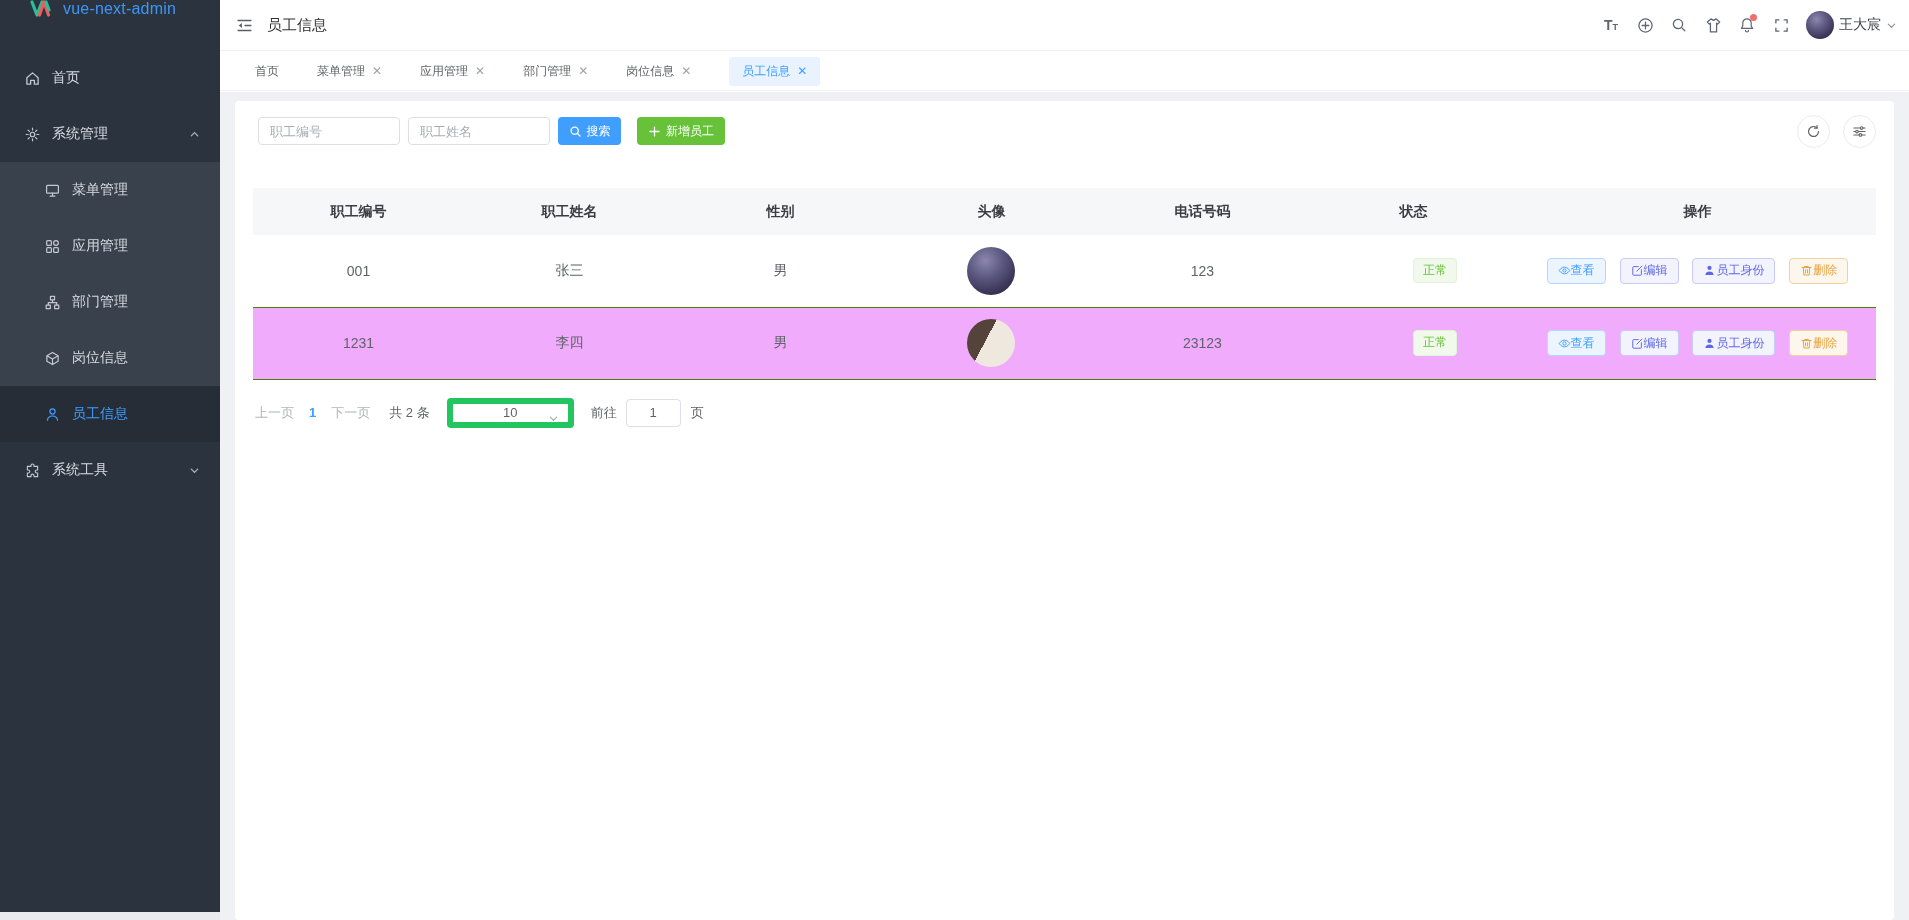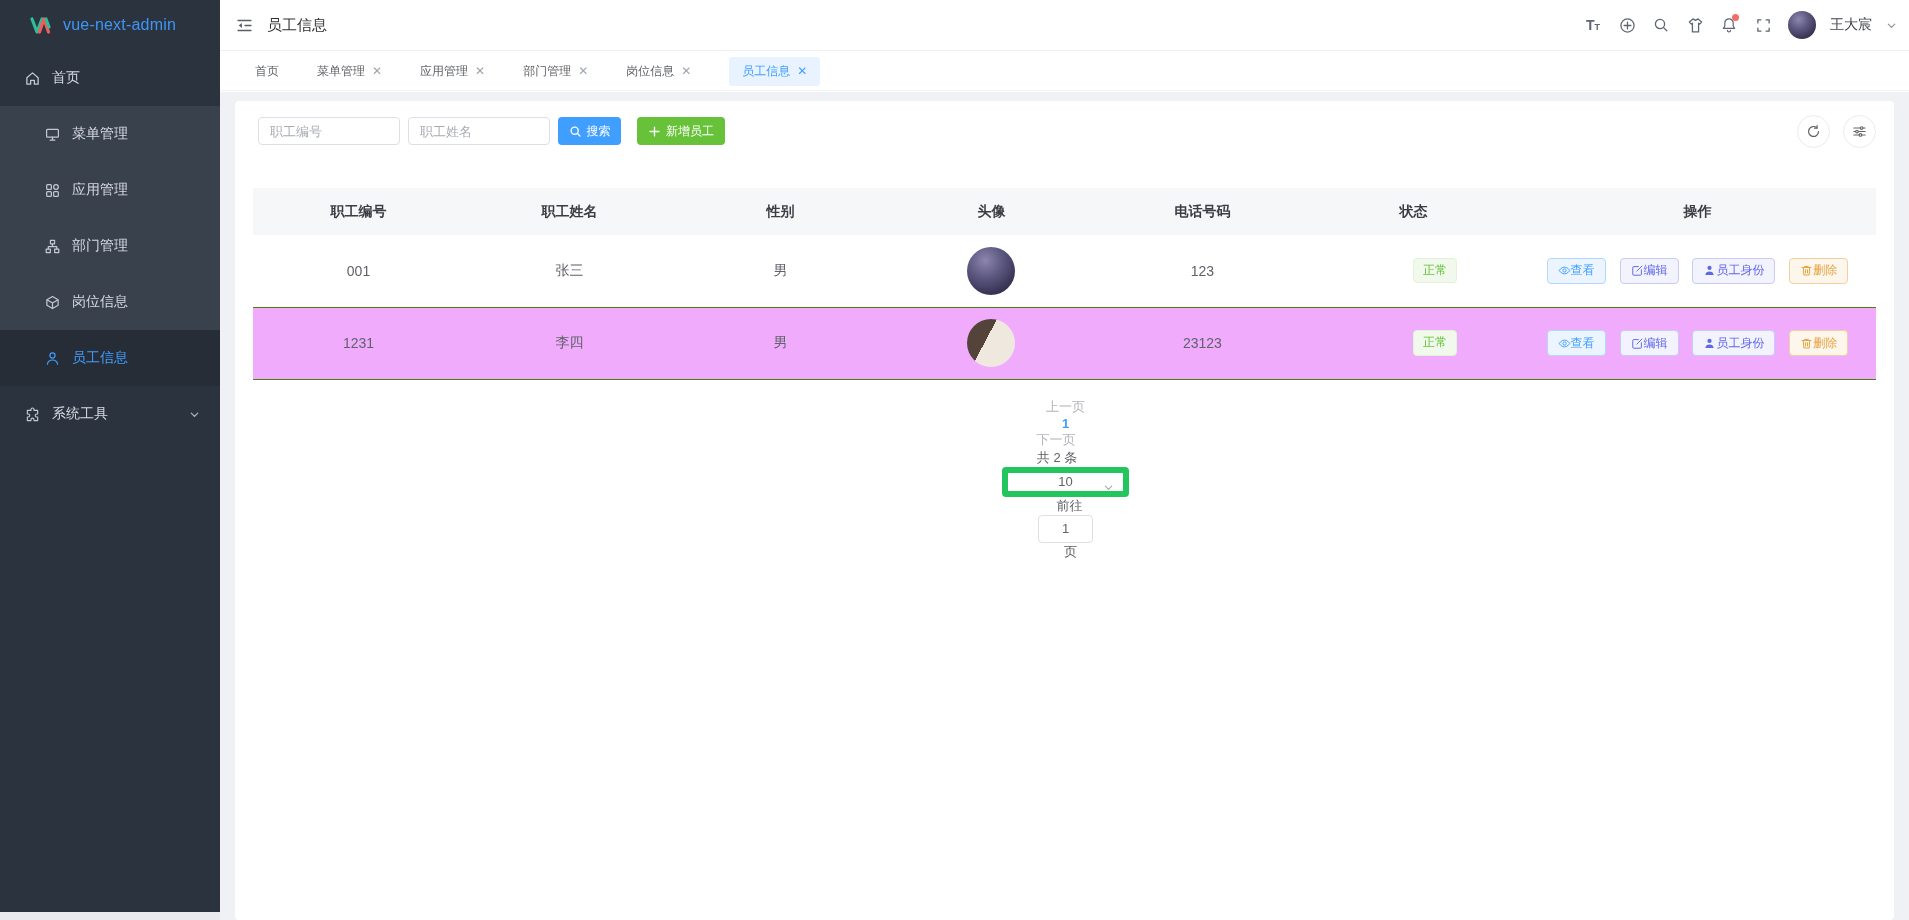--- a/index.html
+++ b/index.html
@@ -2,42 +2,42 @@
 <html><head>
 <meta charset="utf-8">
 <style>
   * { box-sizing: border-box; margin: 0; padding: 0; }
   html,body { width:1909px; height:920px; overflow:hidden; }
   body { font-family:"Liberation Sans","DejaVu Sans",sans-serif; background:#fff; color:#303133; }
   .app { position:relative; width:1909px; height:920px; }
 
   
   .sidebar { position:absolute; left:0; top:0; bottom:0; width:220px; background:#2b333e; z-index:5; }
-  .logo-row { height:50px; display:flex; align-items:center; padding-left:30px; gap:9px; }
+  .logo-row { height:50px; display:flex; align-items:flex-start; padding-left:30px; gap:9px; }
   .logo-text { color:#3d96f7; font-size:16px; letter-spacing:.2px; }
   .menu { display:flex; flex-direction:column; }
   .menu-item { height:56px; display:flex; align-items:center; gap:12px; font-size:14px; color:#d7dbe2; cursor:pointer; position:relative; }
   .menu-item .mi { width:15px; height:15px; flex:0 0 auto; color:#c3c9d2; display:flex; align-items:center; }
   .menu-item.top { padding-left:25px; }
   .menu-item.sub { padding-left:45px; background:#39414d; }
   .menu-item.active { background:#272d37; color:#409eff; }
   .menu-item.active .mi { color:#409eff; }
   .chev { position:absolute; right:20px; color:#aeb5bf; display:flex; }
 
   
   .header { position:absolute; left:220px; top:0; right:0; height:51px; background:#fff; border-bottom:1px solid #f0f0f0; display:flex; align-items:center; justify-content:space-between; padding:0 12px 0 16px; }
   .header-left { display:flex; align-items:center; gap:14px; }
   .fold-btn { color:#5a5e66; display:flex; cursor:pointer; }
   .page-title { font-size:15px; color:#303133; }
   .header-right { display:flex; align-items:center; }
   .hicon { width:34px; height:50px; display:flex; align-items:center; justify-content:center; color:#5f6673; cursor:pointer; position:relative; }
   .tt { font-size:14px; font-weight:600; color:#5f6673; }
   .tt small { font-size:9px; font-weight:600; }
   .red-dot { position:absolute; top:14px; right:7px; width:7px; height:7px; background:#f56c6c; border-radius:50%; }
-  .user-box { display:flex; align-items:center; gap:14px; margin-left:8px; cursor:pointer; }
+  .user-box { display:flex; align-items:center; gap:5px; margin-left:8px; cursor:pointer; }
   .avatar-sm { width:28px; height:28px; border-radius:50%;
     background: radial-gradient(circle at 38% 30%, #8d87b0 0%, #5d5880 38%, #3a3556 72%, #2a2642 100%); }
   .user-name { font-size:14px; color:#3c3f45; }
 
   
   .tabbar { position:absolute; left:220px; top:52px; right:0; height:39px; background:#fff; border-bottom:1px solid #f1f2f4; display:flex; align-items:center; padding-left:35px; gap:38px; }
   .tab { display:flex; align-items:center; gap:7px; font-size:12px; color:#606266; cursor:pointer; padding:6px 0; border-radius:3px; }
   .tab .x { font-size:12px; color:#9ca3af; line-height:1; }
   .tab.active { background:#e8f3ff; color:#409eff; padding:6px 13px; }
   .tab.active .x { color:#409eff; }
@@ -64,21 +64,21 @@
   .avatar-lg { width:48px; height:48px; border-radius:50%; display:inline-block; vertical-align:middle; }
   .avatar-a { background: radial-gradient(circle at 38% 28%, #8d87b0 0%, #5d5880 38%, #3a3556 72%, #2a2642 100%); }
   .avatar-b { background: linear-gradient(118deg, #54433a 41%, #efe8df 41%); }
   .badge { display:inline-block; padding:5px 9px; font-size:12px; color:#67c23a; background:#f0f9eb; border:1px solid #e1f3d8; border-radius:4px; line-height:1.1;margin-left:43px; }
   .abtn { display:inline-flex; align-items:center; height:26px; padding:0 10px; font-size:12px; border-radius:4px; border:1px solid; cursor:pointer; background:#fff; margin:0 5px; font-family:inherit; }
   .abtn-view { color:#409eff; border-color:#b3d8ff; background:#ecf5ff; }
   .abtn-edit, .abtn-id { color:#6067e8; border-color:#c7cbf6; background:#f2f3fd; }
   .abtn-del { color:#e6a23c; border-color:#f3d19e; background:#fdf6ec; }
 
   
-  .pager { display:flex; align-items:center; margin-top:18px; padding-left:2px; font-size:13px; color:#606266;flex-direction:column; }
+  .pager { display:flex; align-items:center; margin-top:18px; padding-left:2px; font-size:13px; color:#606266; }
   .pg-prev, .pg-next { color:#b2b5bb; cursor:default; }
   .pg-num { color:#409eff; font-weight:700; margin:0 15px; cursor:pointer; }
   .pg-next { margin-right:19px; }
   .pg-total { margin-right:17px; }
   .pg-select { position:relative; width:127px; height:30px; border:6px solid #22c55e; border-radius:4px; display:flex; align-items:center; justify-content:center; color:#606266; cursor:pointer; }
   .pg-select .sel-caret { position:absolute; right:9px; top:9px; color:#a8abb2; display:flex; }
   .pg-goto { margin-left:17px; margin-right:9px; }
   .pg-input { width:55px; height:28px; border:1px solid #dcdfe6; border-radius:4px; text-align:center; font-size:13px; color:#606266; outline:none; }
   .pg-unit { margin-left:10px; }
 
@@ -107,20 +107,34 @@
     <nav class="menu">
       <div class="menu-item top">
         <span class="mi">
           <svg width="15" height="15" viewBox="0 0 16 16" fill="none" stroke="currentColor" stroke-width="1.4" stroke-linejoin="round">
               <path d="M2 7.2 8 2l6 5.2V14h-4v-4H6v4H2z"></path>
             </svg>
         </span>
         <span>首页</span>
       </div>
 
+      <div class="menu-item top">
+        <span class="mi">
+          <svg width="15" height="15" viewBox="0 0 16 16" fill="none" stroke="currentColor" stroke-width="1.3" stroke-linecap="round">
+              <circle cx="8" cy="8" r="2.4"></circle>
+              <path d="M8 1.3v2M8 12.7v2M1.3 8h2M12.7 8h2M3.3 3.3l1.4 1.4M11.3 11.3l1.4 1.4M12.7 3.3l-1.4 1.4M4.7 11.3l-1.4 1.4"></path>
+            </svg>
+        </span>
+        <span>系统管理</span>
+        <span class="chev">
+          <svg width="11" height="11" viewBox="0 0 12 12" fill="none" stroke="currentColor" stroke-width="1.4" stroke-linecap="round">
+              <path d="m2.5 7.5 3.5-3.5 3.5 3.5"></path>
+            </svg>
+        </span>
+      </div>
 
       <div class="menu-item sub">
         <span class="mi">
           <svg width="15" height="15" viewBox="0 0 16 16" fill="none" stroke="currentColor" stroke-width="1.3" stroke-linecap="round" stroke-linejoin="round">
               <rect x="1.7" y="2.5" width="12.6" height="8.3" rx="1"></rect>
               <path d="M5.5 14h5M8 10.8V14"></path>
             </svg>
         </span>
         <span>菜单管理</span>
       </div>

